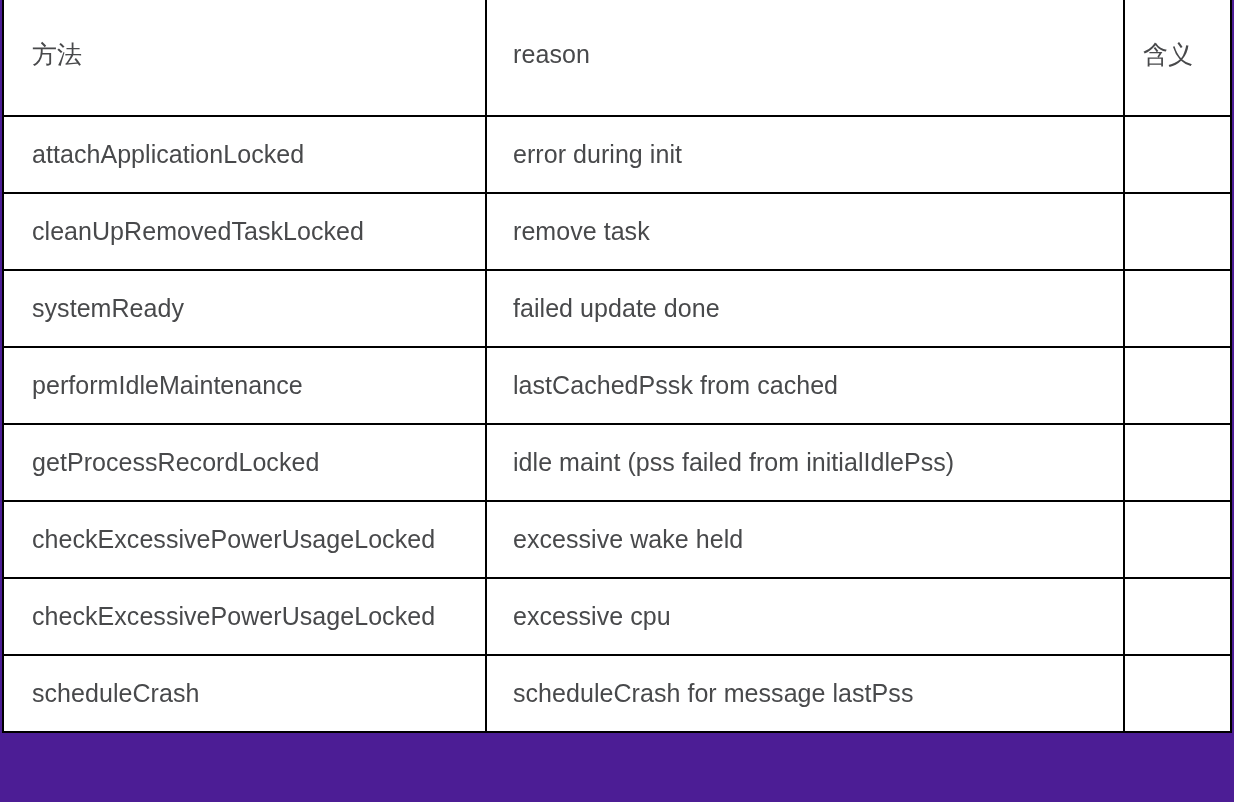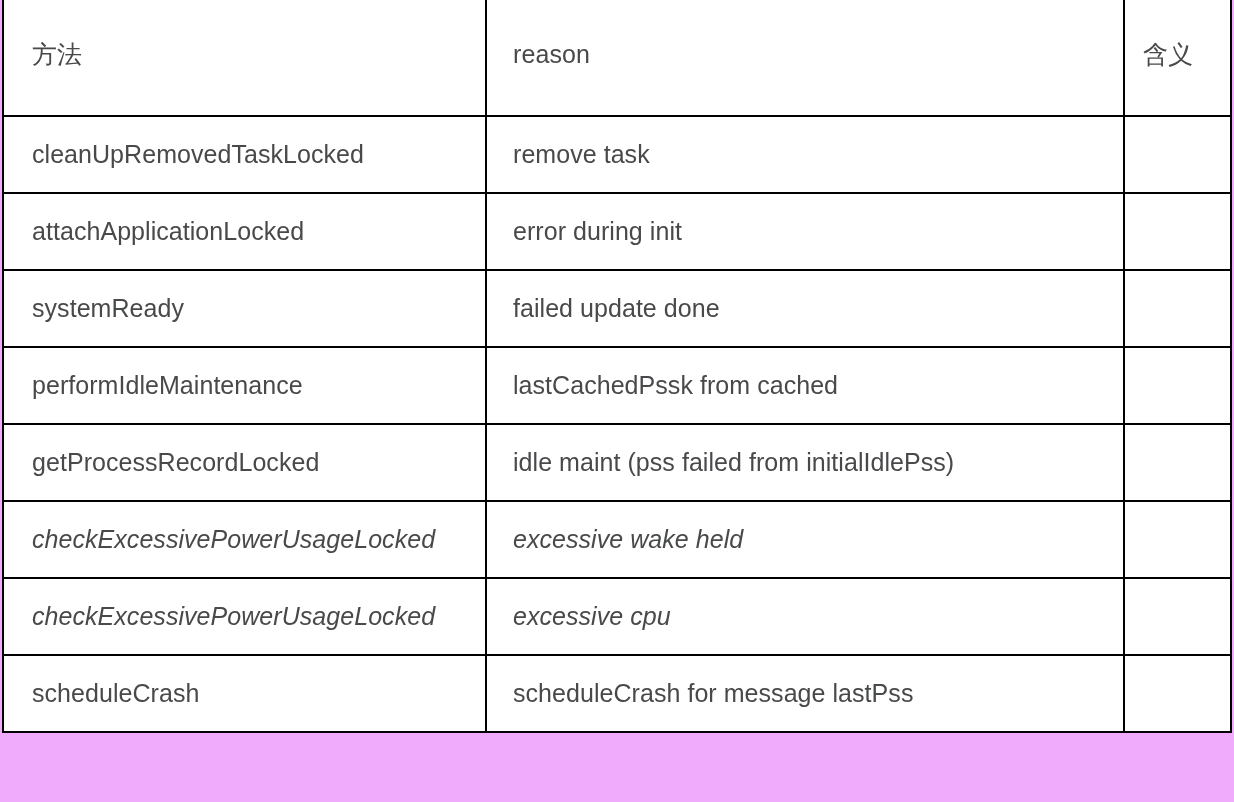--- a/index.html
+++ b/index.html
@@ -12,21 +12,21 @@
     height: 802px;
     overflow: hidden;
     font-family: "Liberation Sans", "DejaVu Sans", sans-serif;
     -webkit-font-smoothing: antialiased;
   }
 
   #page {
     position: relative;
     width: 1234px;
     height: 802px;
-    background: #f0abfc;
+    background: #4c1d95;
   }
 
   
   .table-wrap {
     position: absolute;
     left: 2px;
     top: -8px;
     width: 1228px;
   }
 
@@ -75,21 +75,21 @@
     letter-spacing: 0.05px;
   }
 
   
   table.method-table td.cell-reason,
   table.method-table th.th-reason {
     padding-left: 26px;
   }
 
   
-  tr.row-tall td { height: 117px; font-style: italic; }
+  tr.row-tall td { height: 117px; }
 
   
   tr.row-large td {
     font-size: 30px;
     height: 79px;
     border-radius: 20px;
   }
 
   .meaning-cell { }
 </style>
@@ -107,28 +107,28 @@
       <thead>
         <tr>
           <th class="th-method">方法</th>
           <th class="th-reason">reason</th>
           <th class="th-meaning">含义</th>
         </tr>
       </thead>
       <tbody>
 
         <tr class="row-normal">
-          <td class="cell-method">cleanUpRemovedTaskLocked</td>
-          <td class="cell-reason">remove task</td>
+          <td class="cell-method">attachApplicationLocked</td>
+          <td class="cell-reason">error during init</td>
           <td class="cell-meaning meaning-cell"></td>
         </tr>
 
         <tr class="row-normal">
-          <td class="cell-method">attachApplicationLocked</td>
-          <td class="cell-reason">error during init</td>
+          <td class="cell-method">cleanUpRemovedTaskLocked</td>
+          <td class="cell-reason">remove task</td>
           <td class="cell-meaning meaning-cell"></td>
         </tr>
 
         <tr class="row-normal">
           <td class="cell-method">systemReady</td>
           <td class="cell-reason">failed update done</td>
           <td class="cell-meaning meaning-cell"></td>
         </tr>
 
         <tr class="row-normal">

